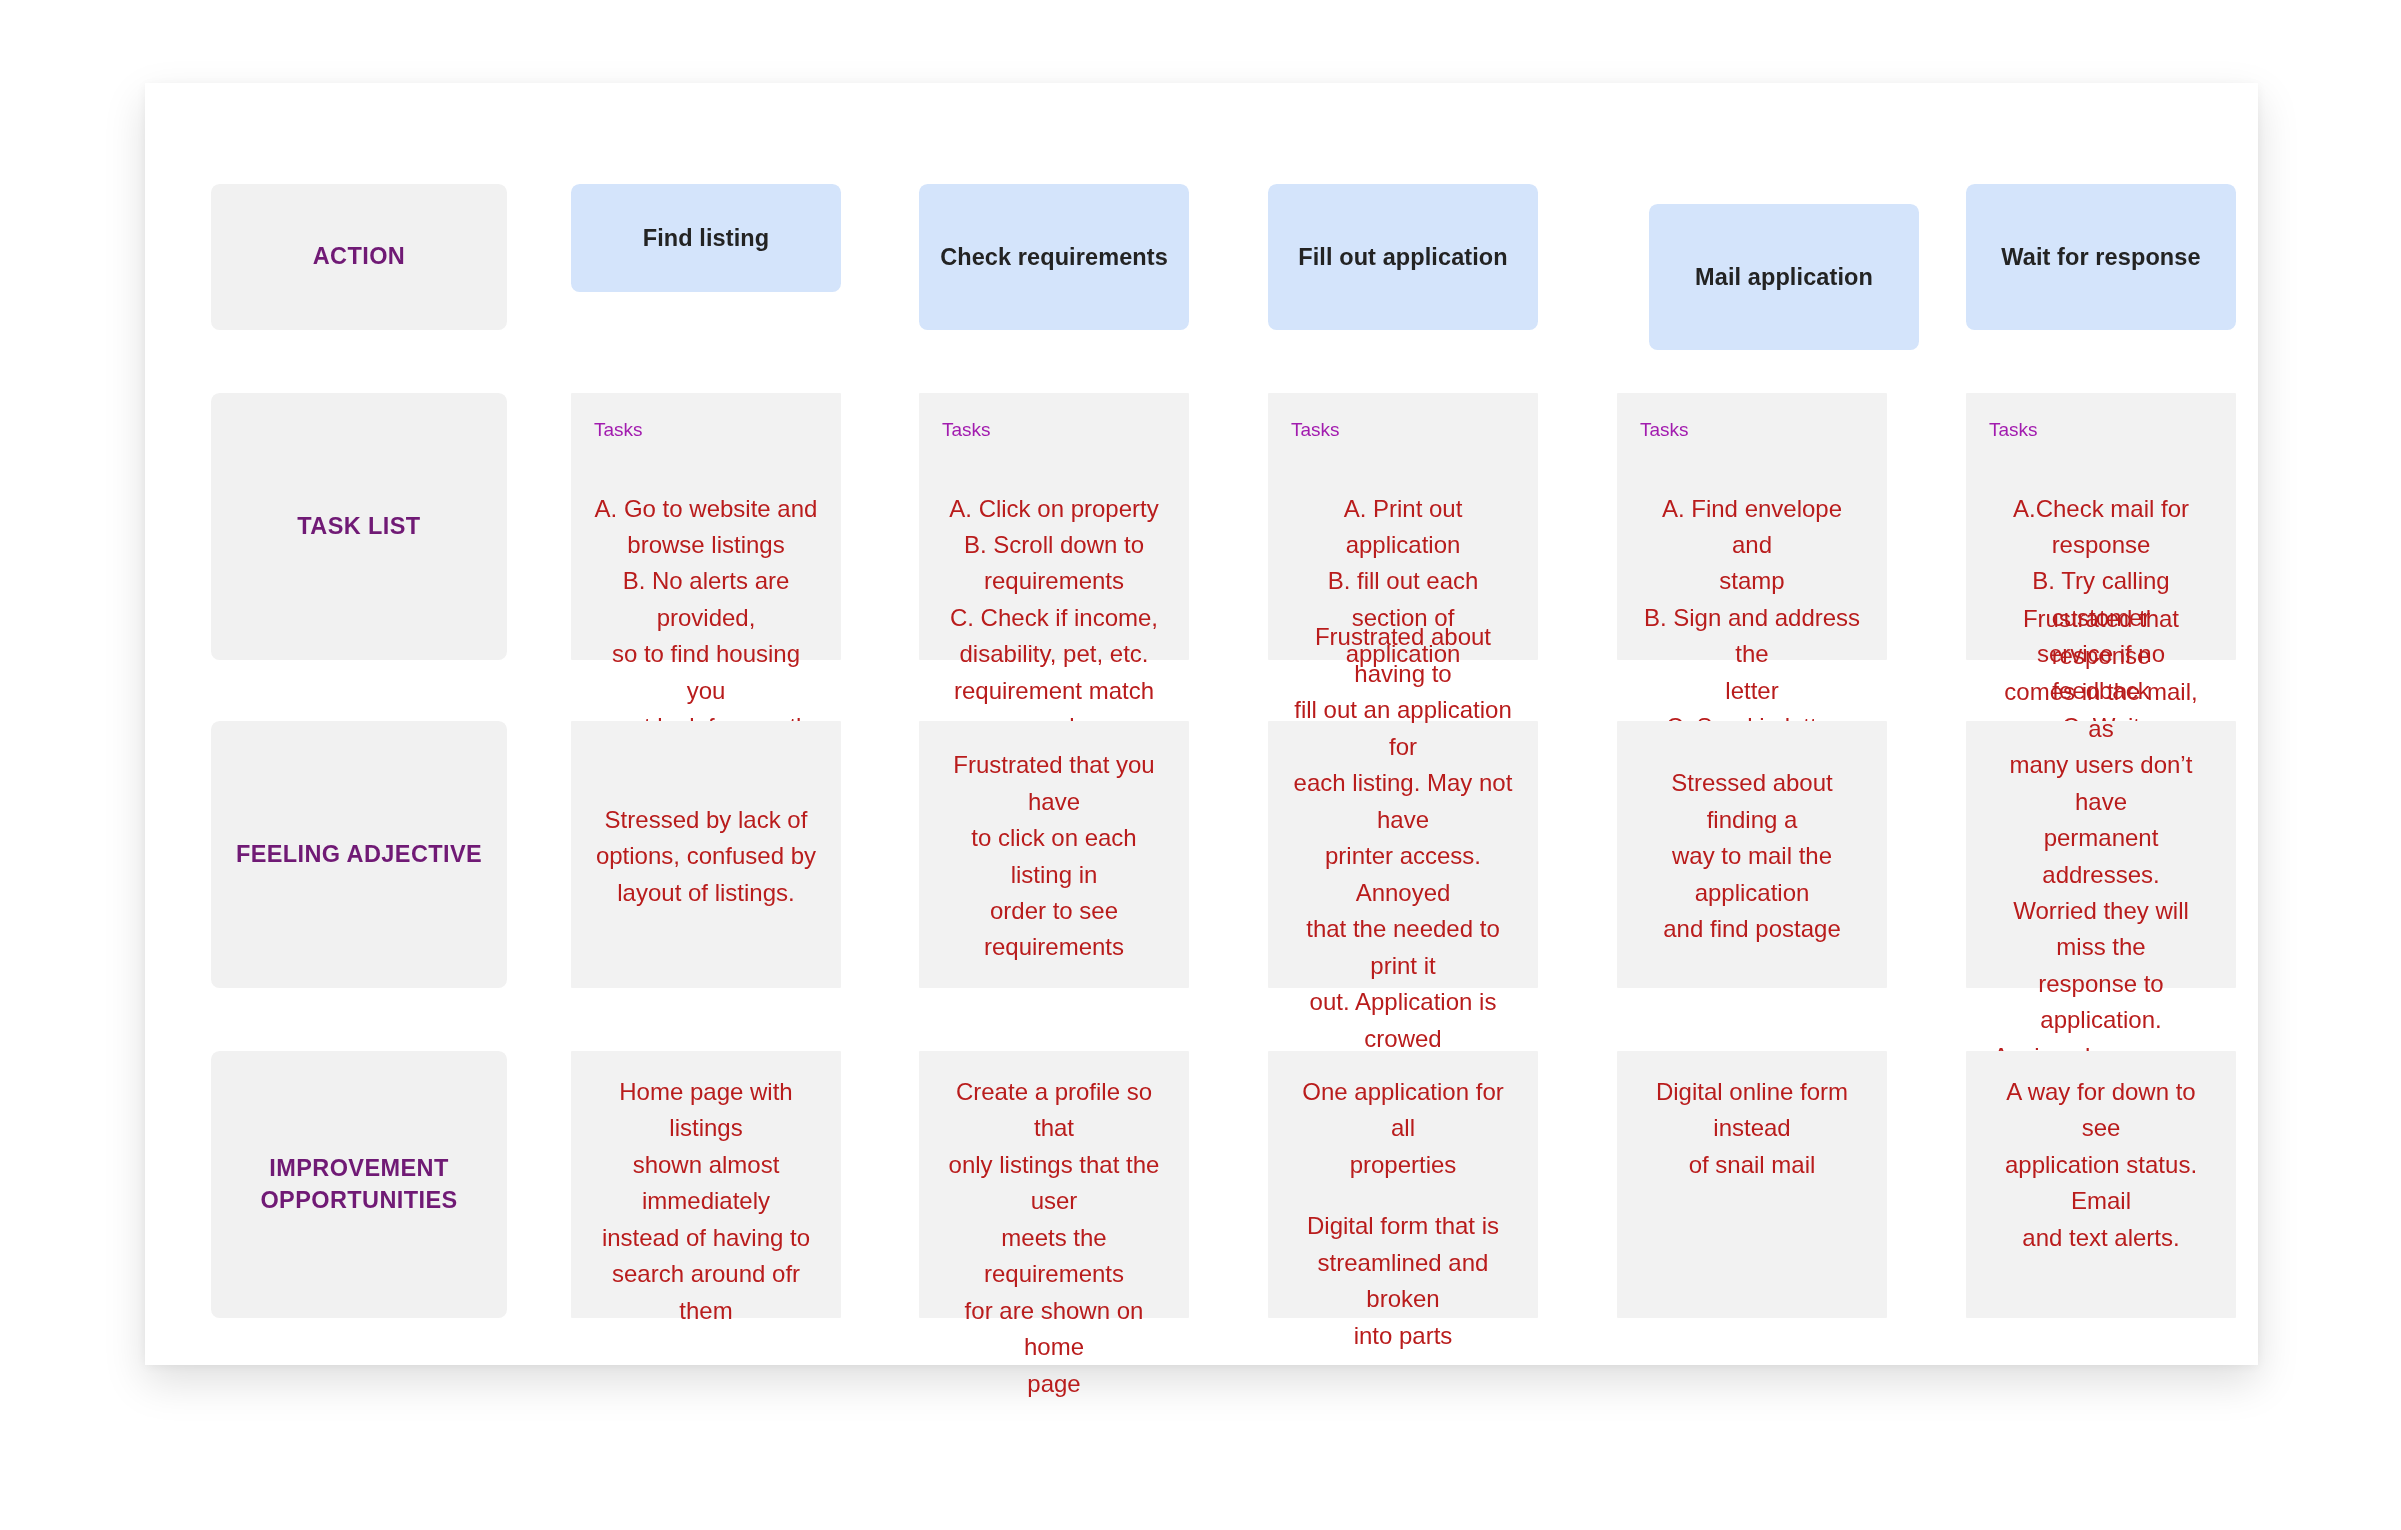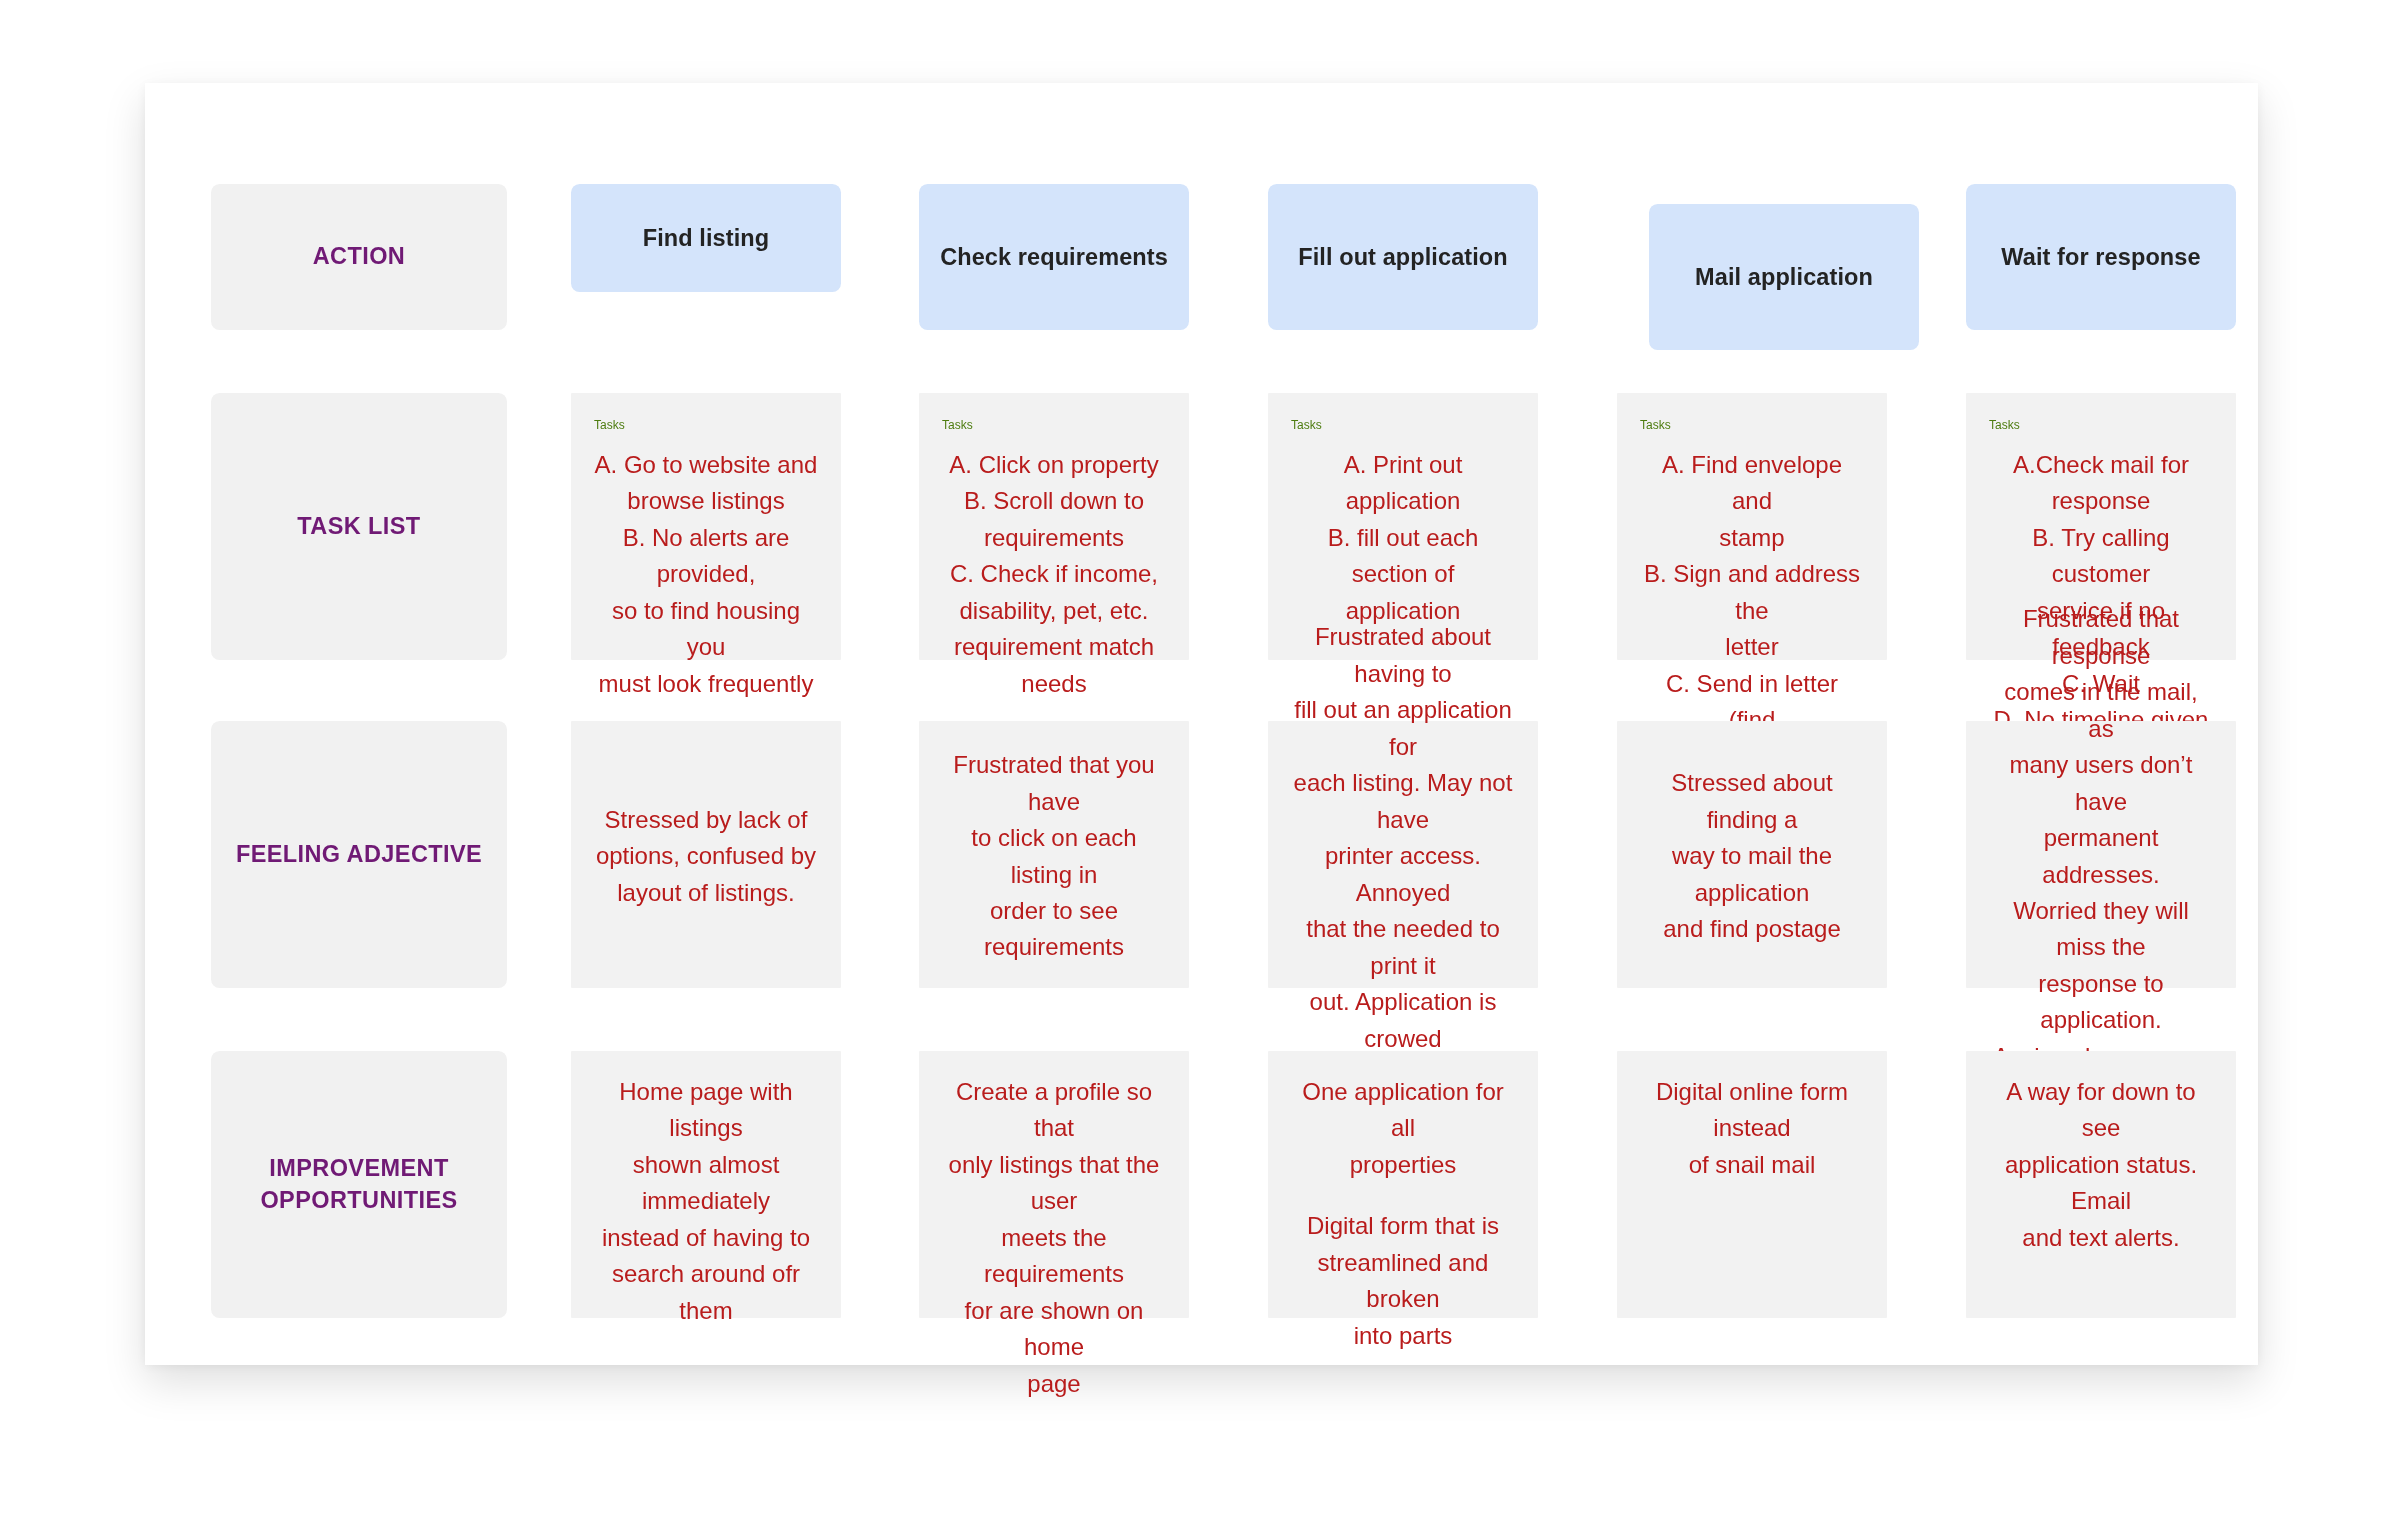--- a/index.html
+++ b/index.html
@@ -74,24 +74,24 @@
     color: #232323;
   }
 
   
   .note-card {
     background: #f2f2f2;
     border-radius: 1px;
     padding: 23px 23px 19px 23px;
   }
   .note-card .note-heading {
-    font-size: 12px;
-    color: #4d7c0f;
+    font-size: 19px;
+    color: #a21caf;
     line-height: 1.5;
-    margin: 0 0 13px 0;
+    margin: 0 0 46px 0;
   }
   .note-card .note-body {
     font-size: 24px;
     color: #b91c1c;
     line-height: 1.52;
     white-space: pre-line;
     margin: 0;
     text-align: center;
   }
   .note-card .note-body + .note-body {

